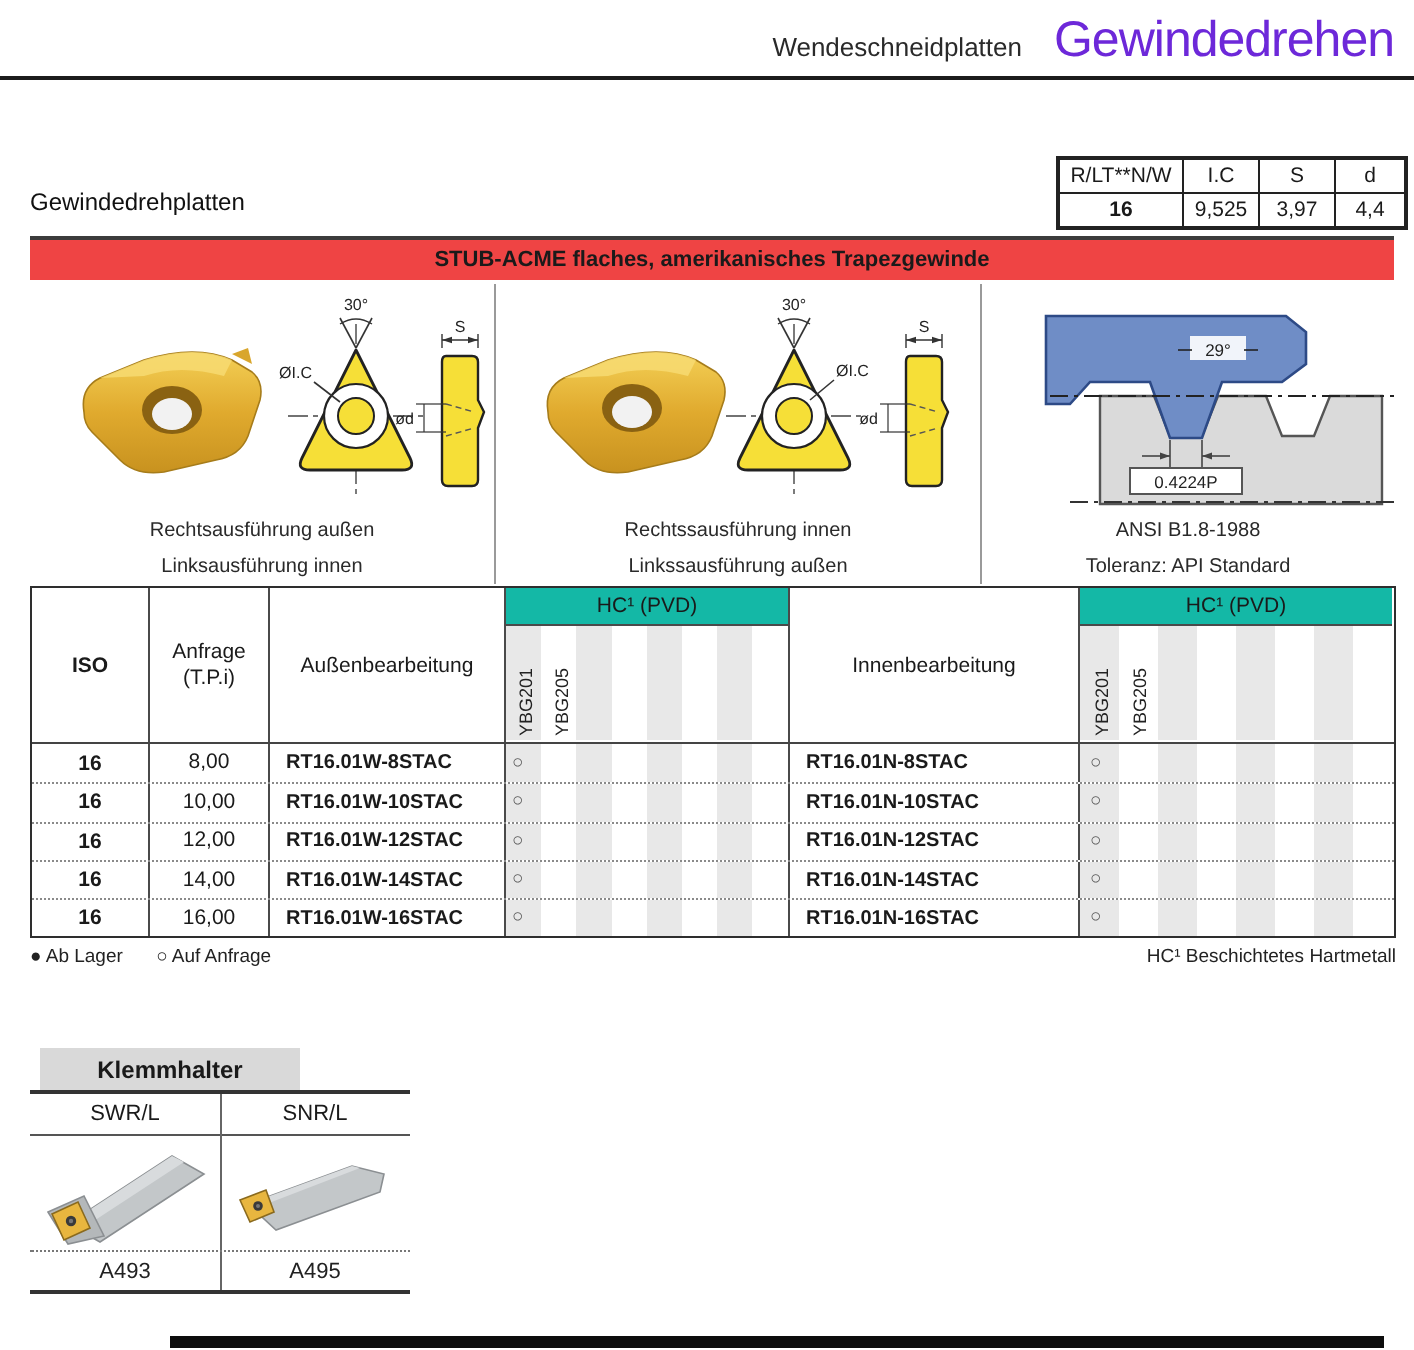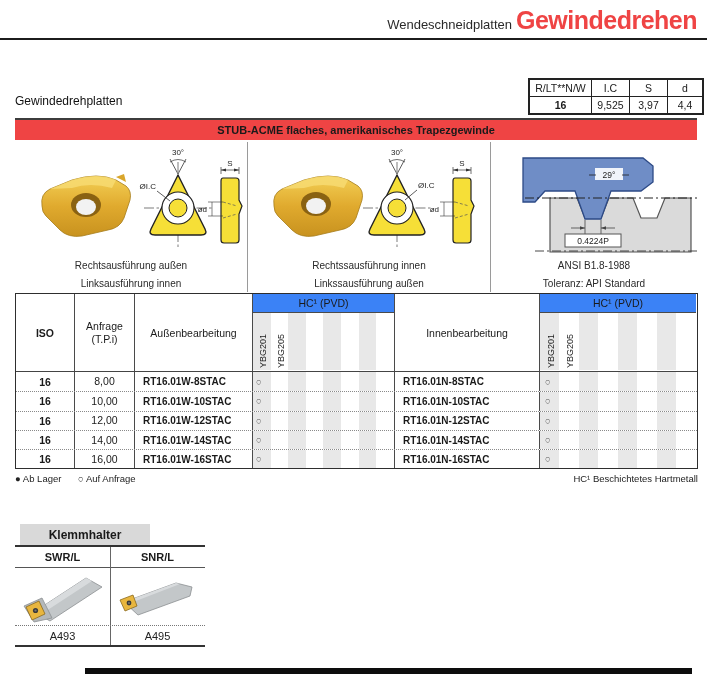--- a/index.html
+++ b/index.html
@@ -1,23 +1,23 @@
 <!DOCTYPE html>
 <html><head>
 <meta charset="utf-8">
 <style>
   html,body{margin:0;padding:0;background:#fff;}
   .page{position:relative;width:707px;height:675px;background:#fff;overflow:hidden;
         font-family:"Liberation Sans",sans-serif;color:#1a1a1a;}
   .abs{position:absolute;}
 
   
-  .hdr{position:absolute;top:6px;right:10px;display:flex;align-items:baseline;gap:4px;}
+  .hdr{position:absolute;top:6px;right:10px;display:flex;align-items:baseline;gap:16px;}
   .hdr-cat{font-size:13px;color:#2a2a2a;}
-  .hdr-title{font-size:25px;font-weight:bold;letter-spacing:-0.5px;color:#ef4444;}
+  .hdr-title{font-size:25px;font-weight:normal;letter-spacing:-0.5px;color:#6d28d9;}
   .hdr-rule{position:absolute;left:0;top:38px;width:707px;height:2px;background:#1c1c1c;}
 
   
   .spec{position:absolute;left:528px;top:78px;border:2px solid #222;background:#fff;font-size:10.5px;}
   .spec .r{display:flex;height:16px;text-align:right;}
   .spec .r + .r{border-top:1px solid #222;}
   .spec .c{display:flex;align-items:center;justify-content:center;border-right:1px solid #222;box-sizing:border-box;}
   .spec .c:last-child{border-right:none;}
   .sw1{width:62px;} .sw2{width:38px;} .sw3{width:38px;} .sw4{width:34px;}
   .bold{font-weight:bold;}
@@ -37,21 +37,21 @@
   .maintable{position:absolute;left:15px;top:293px;width:683px;box-sizing:border-box;
              border:1.5px solid #2e2e2e;background:#fff;font-size:10.5px;}
   .thead{display:flex;height:77px;border-bottom:1px solid #444;}
   .cell{display:flex;align-items:center;justify-content:center;box-sizing:border-box;}
   .c-iso{width:59px;border-right:1px solid #4a4a4a;font-weight:bold;}
   .c-pitch{width:60px;border-right:1px solid #4a4a4a;flex-direction:column;line-height:13px;}
   .c-ext{width:118px;border-right:1px solid #4a4a4a;}
   .c-int{width:145px;border-right:1px solid #4a4a4a;}
   .c-g1{width:142px;border-right:1px solid #4a4a4a;box-sizing:border-box;}
   .c-g2{width:156px;box-sizing:border-box;}
-  .g-top{height:19px;border-bottom:1px solid #4a4a4a;display:flex;align-items:center;justify-content:center;background:#3b82f6;box-sizing:border-box;}
+  .g-top{height:19px;border-bottom:1px solid #4a4a4a;display:flex;align-items:center;justify-content:center;background:#14b8a6;box-sizing:border-box;}
   .g-bot{height:57px;position:relative;}
   .stripes1{background-image:repeating-linear-gradient(90deg,#e8e8e8 0px,#e8e8e8 17.6px,#ffffff 17.6px,#ffffff 35.2px);}
   .stripes2{background-image:repeating-linear-gradient(90deg,#e8e8e8 0px,#e8e8e8 19.5px,#ffffff 19.5px,#ffffff 39px);}
   .vlab{font-size:9px;fill:#222;}
   .trow{display:flex;height:19.3px;box-sizing:border-box;}
   .trow + .trow{border-top:1px dotted #8a8a8a;}
   .c-ext2{width:118px;border-right:1px solid #4a4a4a;box-sizing:border-box;display:flex;align-items:center;padding-left:8px;}
   .c-int2{width:145px;border-right:1px solid #4a4a4a;box-sizing:border-box;display:flex;align-items:center;padding-left:8px;}
   .pn{font-weight:bold;font-size:10px;}
   .gcell{position:relative;}
@@ -62,21 +62,21 @@
   .legend{position:absolute;left:15px;top:473px;font-size:9.5px;color:#222;}
   .legend span{margin-right:14px;}
   .legend-note{position:absolute;right:9px;top:473px;font-size:9.5px;color:#222;}
 
   
   .holders{position:absolute;left:15px;top:524px;width:190px;height:124px;}
   .h-title{position:absolute;left:5px;top:0;width:130px;height:21px;background:#d9d9d9;
            display:flex;align-items:center;justify-content:center;font-size:12px;font-weight:bold;}
   .h-line1{position:absolute;left:0;top:21px;width:190px;height:2px;background:#333;}
   .h-heads{position:absolute;left:0;top:23px;width:190px;height:20px;display:flex;}
-  .h-heads div{width:95px;display:flex;align-items:center;justify-content:center;font-size:11px;font-weight:bold;}
+  .h-heads div{width:95px;display:flex;align-items:center;justify-content:center;font-size:11px;font-weight:normal;}
   .h-line2{position:absolute;left:0;top:43px;width:190px;height:1px;background:#555;}
   .h-vdiv{position:absolute;left:95px;top:23px;width:1px;height:98px;background:#666;}
   .h-dot{position:absolute;left:0;top:101px;width:190px;border-top:1px dotted #777;}
   .h-codes{position:absolute;left:0;top:102px;width:190px;height:19px;display:flex;}
   .h-codes div{width:95px;display:flex;align-items:center;justify-content:center;font-size:11px;color:#222;}
   .h-line3{position:absolute;left:0;top:121px;width:190px;height:2px;background:#333;}
 
   .footbar{position:absolute;left:85px;top:668px;width:607px;height:6px;background:#0d0d0d;}
 </style>
 </head>

